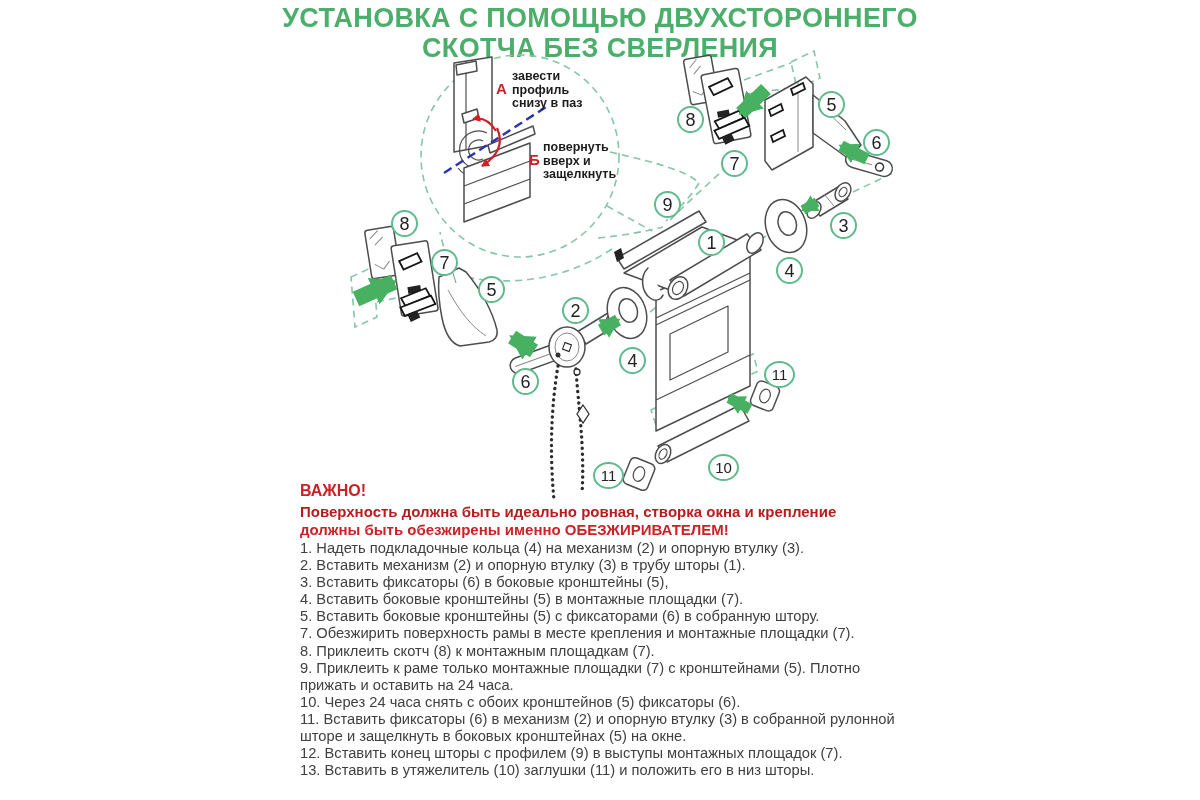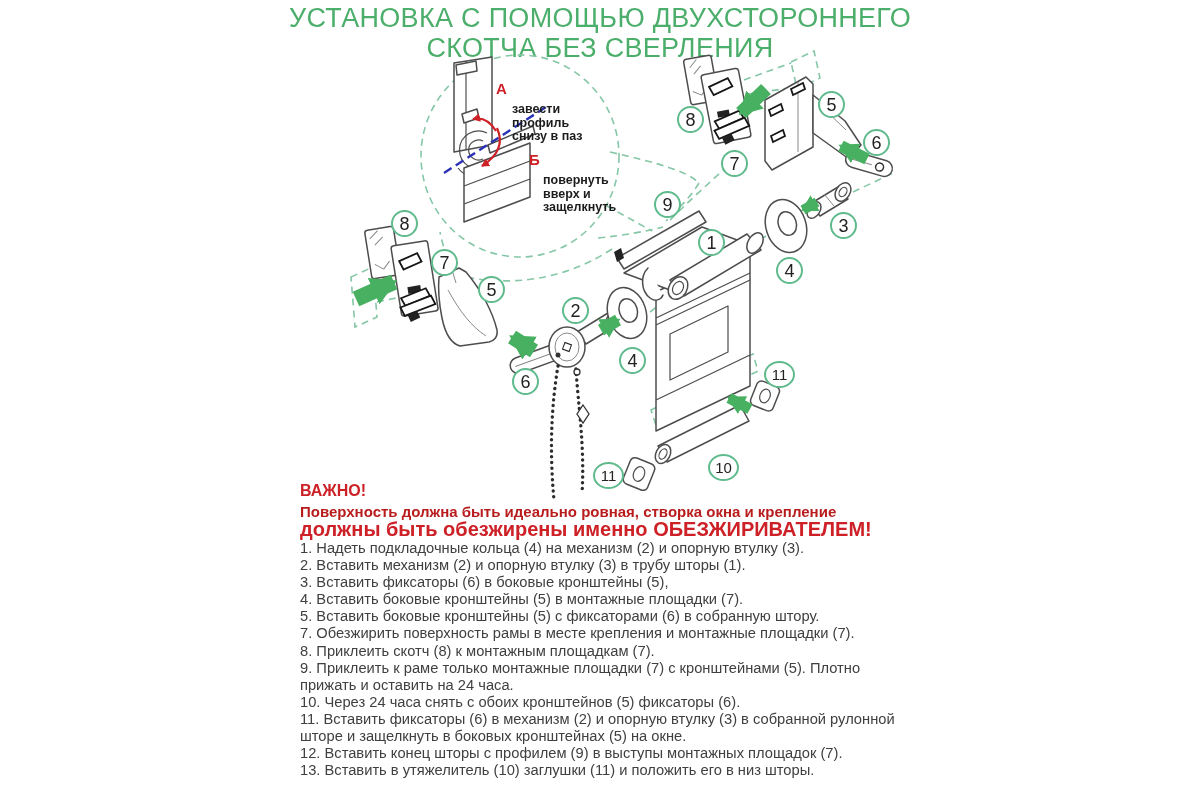--- a/index.html
+++ b/index.html
@@ -1,44 +1,44 @@
 <!DOCTYPE html>
 <html><head>
 <meta charset="utf-8">
 <style>
   html,body{margin:0;padding:0;background:#fff;}
   #canvas{position:relative;width:1200px;height:800px;background:#fff;overflow:hidden;
           font-family:"Liberation Sans",sans-serif;}
-  .title{position:absolute;top:3px;left:0;width:1200px;text-align:center;font-weight:normal;
+  .title{position:absolute;top:3px;left:0;width:1200px;text-align:center;font-weight:bold;
          font-size:27px;line-height:1.12;color:#4cae6b;letter-spacing:.3px;}
   svg.diagram{position:absolute;left:0;top:0;}
   
   .ln{stroke:#4d4d4d;stroke-width:1.5;fill:#fff;stroke-linejoin:round;stroke-linecap:round;}
   .ln2{stroke:#4d4d4d;stroke-width:1.2;fill:none;stroke-linejoin:round;}
   .thin{stroke:#8a8a8a;stroke-width:1;fill:none;}
   .dg{stroke:#85c7a6;stroke-width:1.6;fill:none;stroke-dasharray:7 5;}
   .bl{stroke:#2a32b5;stroke-width:2.4;fill:none;stroke-dasharray:9 5;}
   .rd{stroke:#cd2127;stroke-width:2.2;fill:none;}
   .ga{stroke:#47b061;fill:none;}
   .dk{stroke:#161616;stroke-width:1.8;fill:#fff;}
   .blk{fill:#222;stroke:none;}
   .dot{stroke:#2c2c2c;stroke-width:3.4;fill:none;stroke-dasharray:.1 5.6;stroke-linecap:round;}
   
   .marker{position:absolute;box-sizing:border-box;width:27px;height:27px;border:2px solid #5fba8c;
           border-radius:50%;background:#fff;color:#222;display:flex;align-items:center;
           justify-content:center;font-size:18px;line-height:1;}
   .marker.w{width:31px;font-size:15px;text-align:right;}
   
   .inset-letter{position:absolute;color:#cd2127;font-weight:bold;font-size:15px;line-height:1;}
-  .inset-text{position:absolute;font-weight:bold;font-size:12.5px;line-height:13.5px;color:#1c1c1c;margin-top:33px;}
+  .inset-text{position:absolute;font-weight:bold;font-size:12.5px;line-height:13.5px;color:#1c1c1c;}
   
   .important{position:absolute;left:300px;top:482px;width:620px;font-weight:bold;}
   .imp-head{font-size:16px;color:#cd2127;margin-bottom:3px;}
   .imp-black{font-size:15px;color:#b91c1c;line-height:17.5px;}
-  .imp-red{font-size:20px;color:#cd2127;line-height:17.5px;}
+  .imp-red{font-size:15px;color:#cd2127;line-height:17.5px;}
   .steps{position:absolute;left:300px;top:540px;width:612px;font-size:14.7px;
          line-height:17.1px;color:#404040;}
 </style>
 </head>
 <body>
 
 <div id="canvas">
 
   <div class="title">
     <div>УСТАНОВКА С ПОМОЩЬЮ ДВУХСТОРОННЕГО</div>

